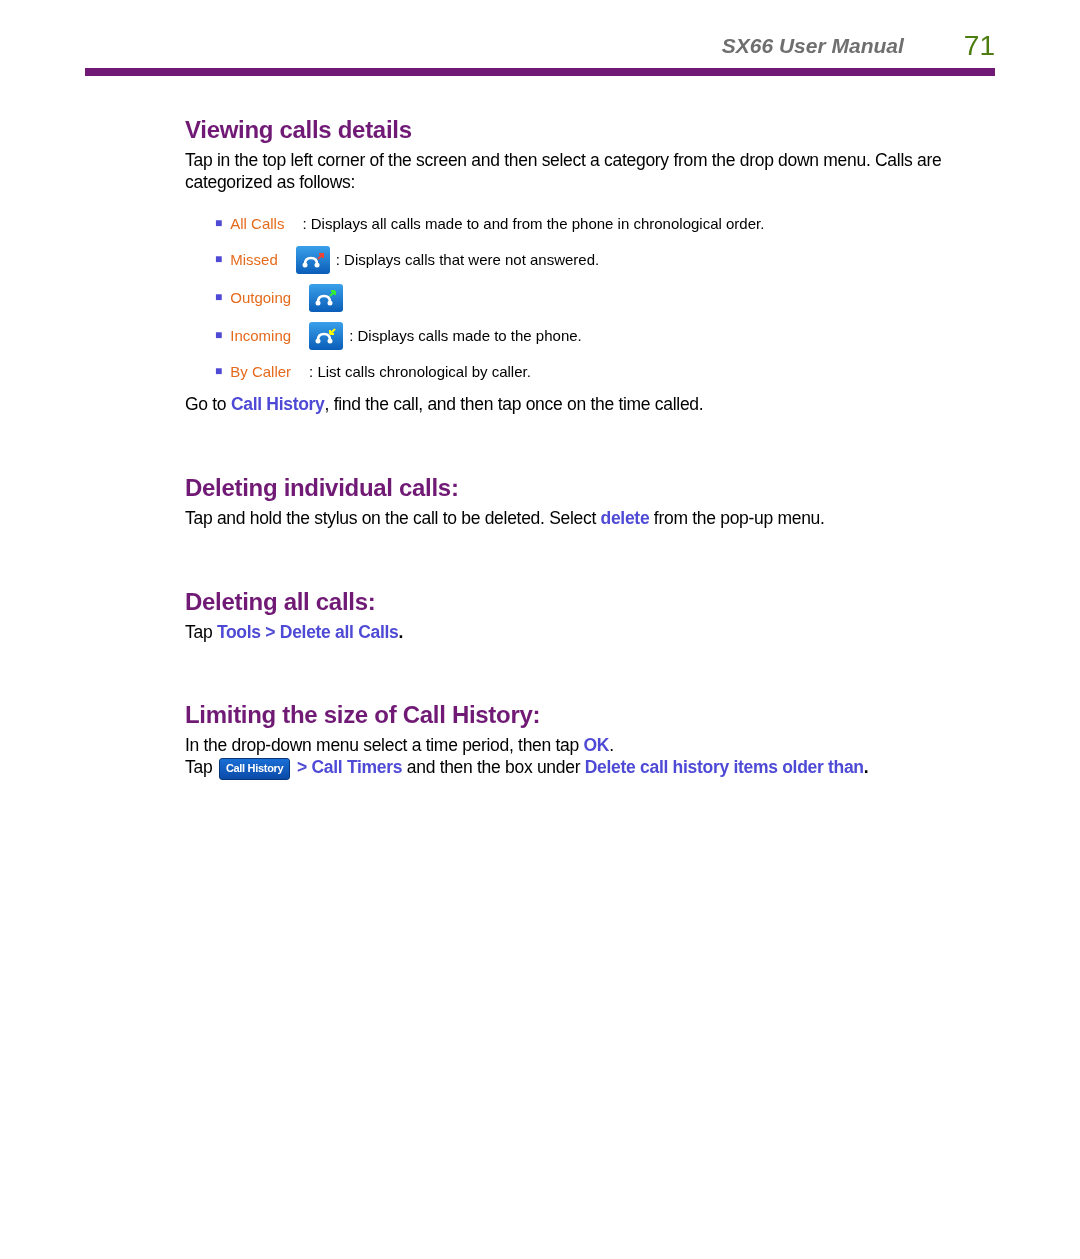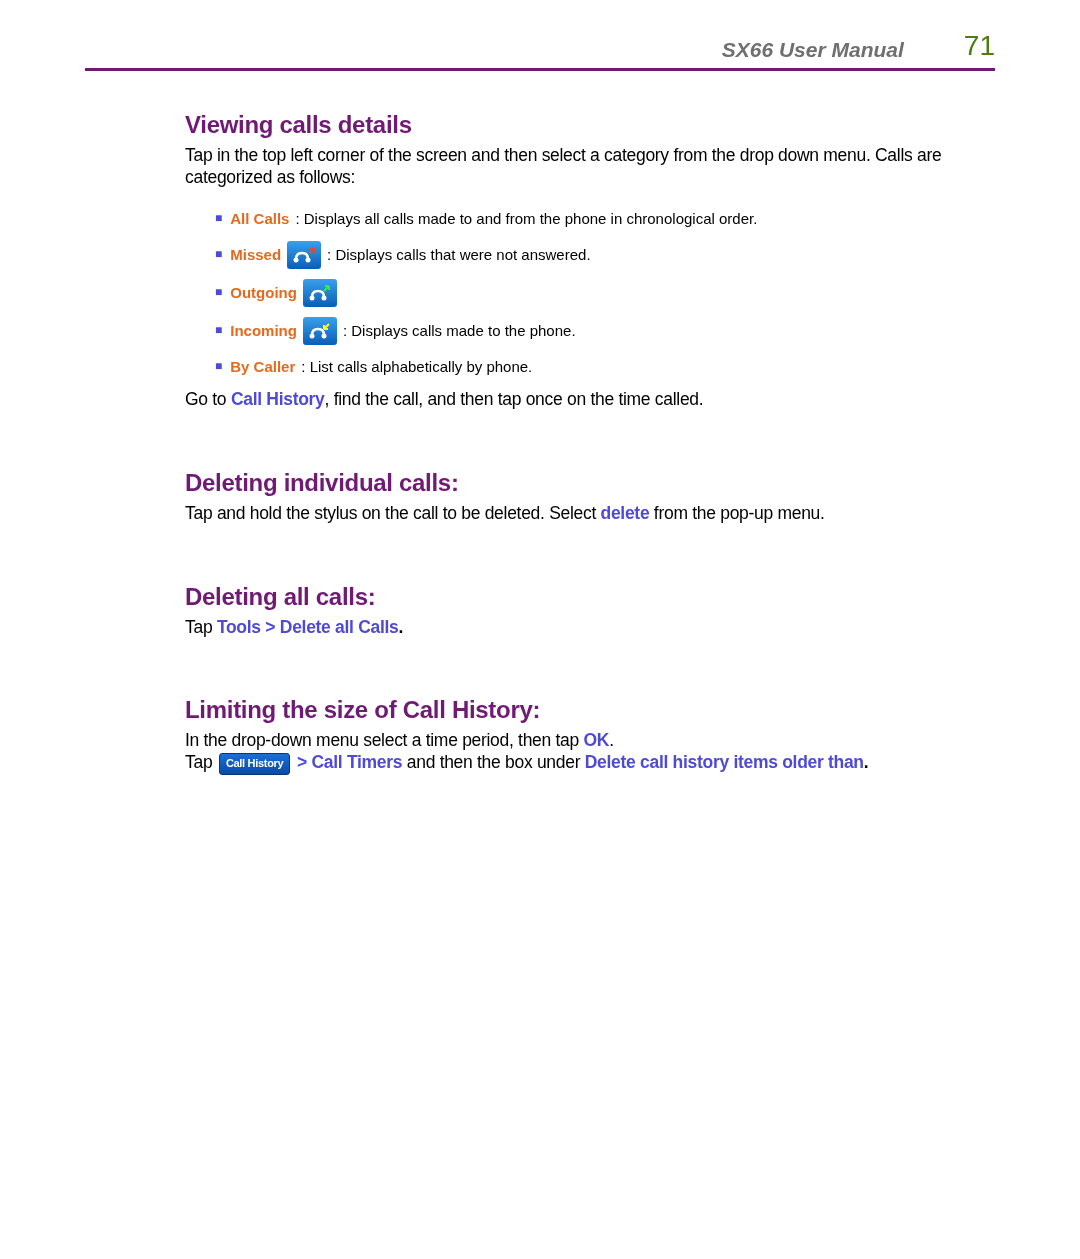--- a/index.html
+++ b/index.html
@@ -7,22 +7,22 @@
       font-family: Verdana, Arial, sans-serif;
       background: #fff;
       width: 1080px;
       height: 1259px;
       padding: 30px 85px 30px 85px;
       color: #000;
     }
     .header {
       display: flex;
       justify-content: flex-end;
-      align-items: flex-end;
-      border-bottom: 3px solid #701a75;
+      align-items: center;
+      border-bottom: 8px solid #701a75;
       padding-bottom: 6px;
       margin-bottom: 40px;
     }
     .doc-title {
       color: #6f6f6f;
       font-weight: bold;
       font-style: italic;
       font-size: 21px;
       margin-right: 60px;
     }
@@ -69,22 +69,22 @@
       margin-bottom: 10px;
       line-height: 1.6;
     }
     .bullet {
       color: #4e4ad6;
       font-size: 12px;
       margin-right: 8px;
     }
     .cat-label {
       color: #e56a1c;
-      font-weight: bold;
-      margin-right: 6px;
+      font-weight: normal;
+      margin-right: 18px;
     }
     .cat-desc {
       color: #000;
     }
     .phone-icon {
       display: inline-flex;
       width: 34px;
       height: 28px;
       border-radius: 3px;
       margin-right: 6px;
@@ -171,21 +171,21 @@
           <circle cx="16" cy="15" r="2.5" fill="#fff"></circle>
           <path d="M21 3 L16 8 M16 8 L20 8 M16 8 L16 4" stroke="#ff0" stroke-width="2" fill="none"></path>
         </svg>
       </span>
       <span class="cat-desc">: Displays calls made to the phone.</span>
     </div>
 
     <div class="cat-item">
       <span class="bullet">■</span>
       <span class="cat-label">By Caller</span>
-      <span class="cat-desc">: List calls alphabetically by phone.</span>
+      <span class="cat-desc">: List calls chronological by caller.</span>
     </div>
 
   </div>
 
   <p>
     <span>Go to </span><span class="bold-link">Call History</span><span>, find the call, and then tap once on the time called.</span>
   </p>
 
   <h2 class="gap">Deleting individual calls:</h2>
   <p>

